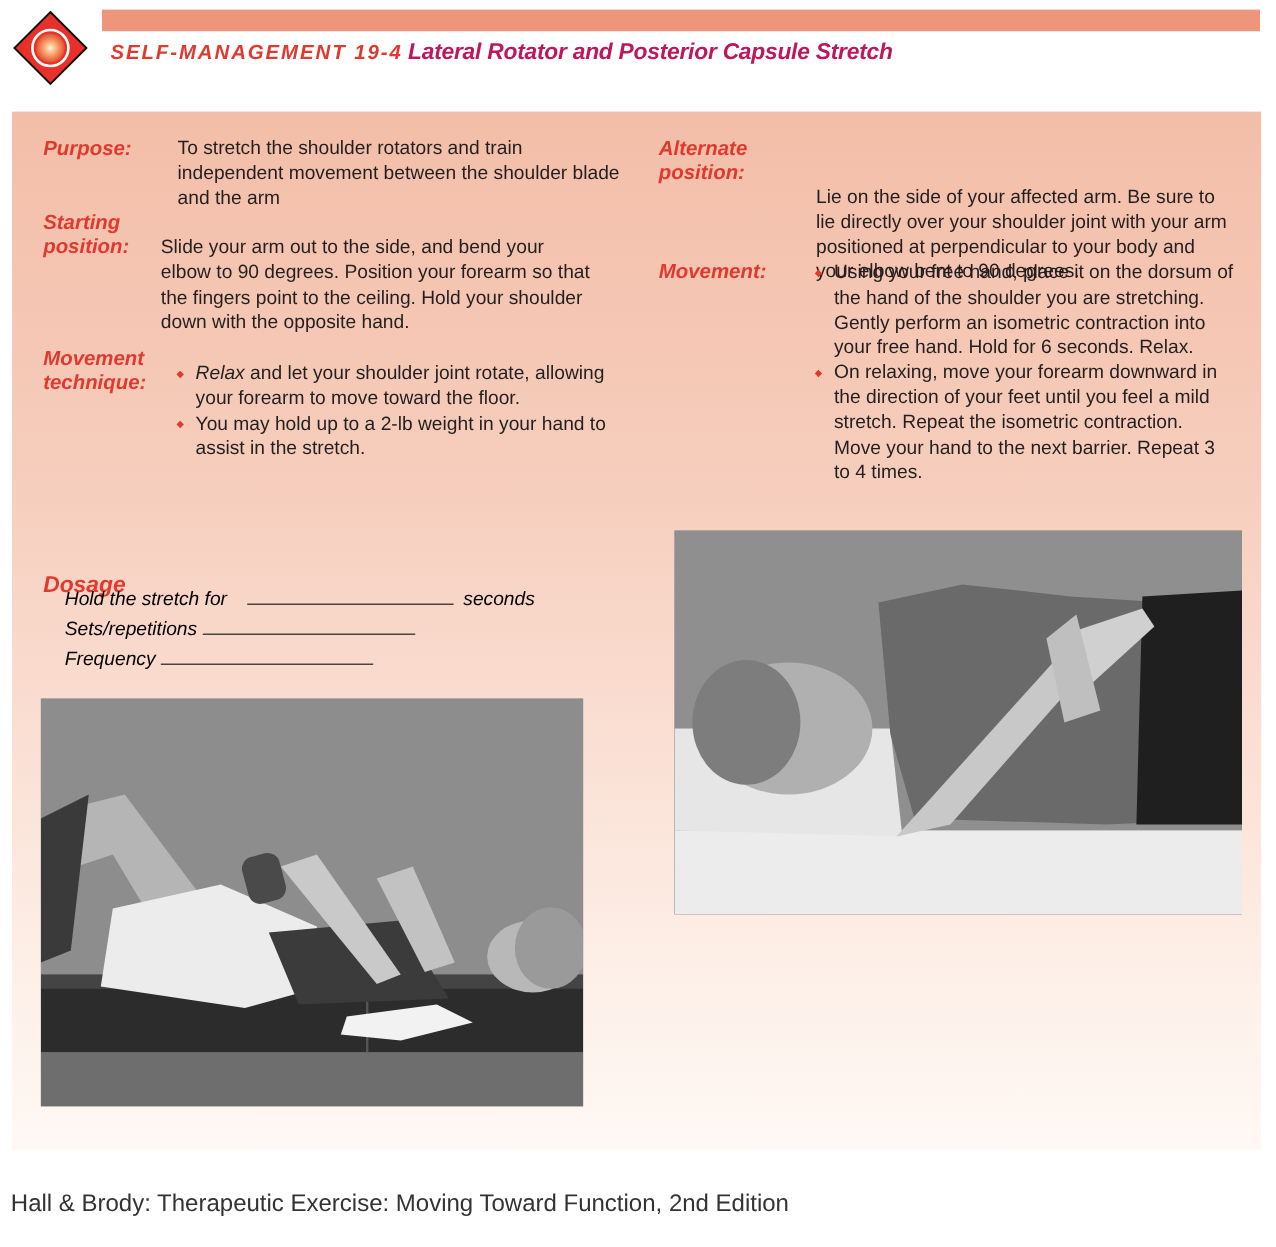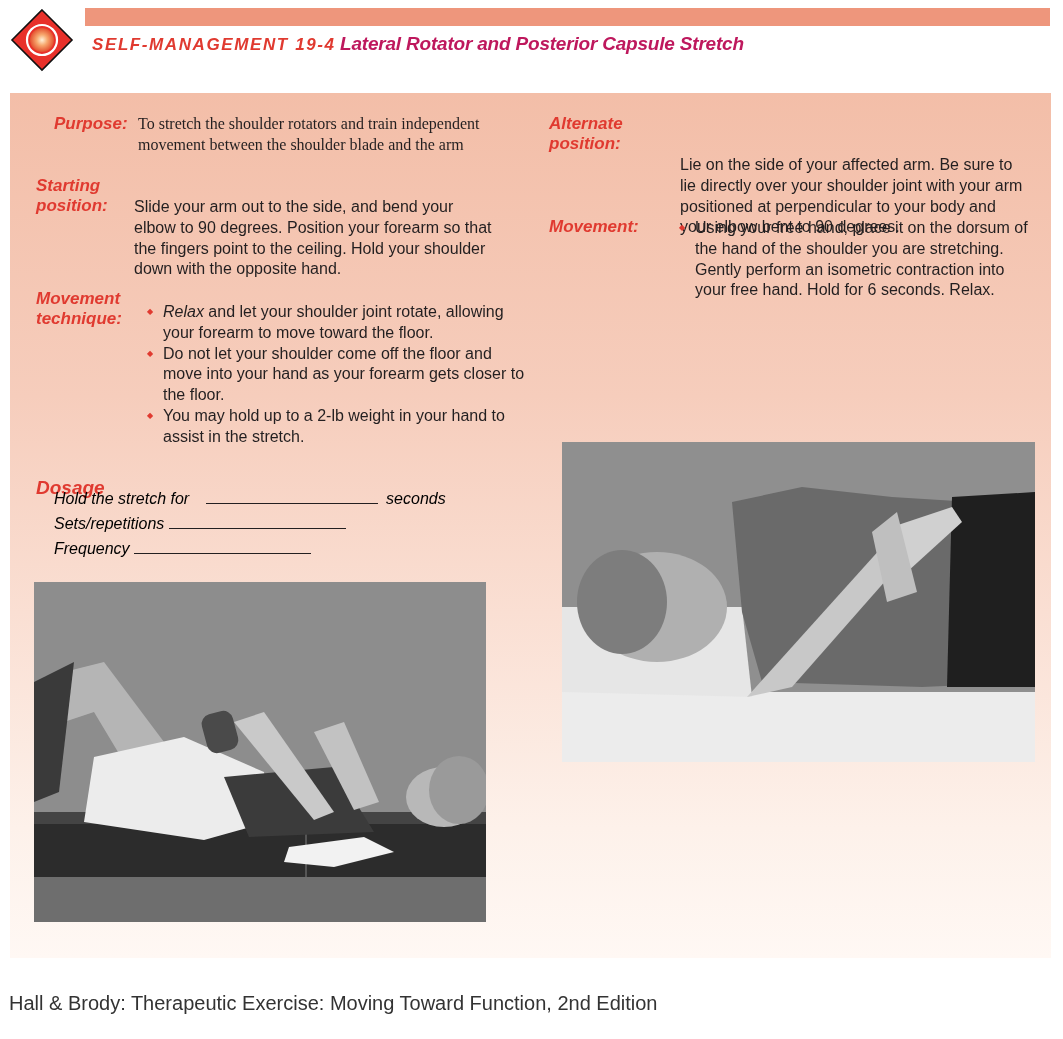--- a/index.html
+++ b/index.html
@@ -58,41 +58,40 @@
   </svg>
 </div>
 
 <div class="header-line">
   <span class="series-label">SELF-MANAGEMENT 19-4</span>
   <span class="exercise-title">Lateral Rotator and Posterior Capsule Stretch</span>
 </div>
 
 <div class="panel"></div>
 
-<div class="lbl" style="left:54px; top:114px;text-align:center;">Purpose:</div>
-<div class="txt" style="left:138px; top:114px; width:370px;font-family:Liberation Serif, serif;">
+<div class="lbl" style="left:36px; top:114px;text-align:center;">Purpose:</div>
+<div class="txt" style="left:148px; top:114px; width:370px;">
   <p>To stretch the shoulder rotators and train independent movement between the shoulder blade and the arm</p>
 </div>
 
 <div class="lbl" style="left:36px; top:176px;">
   <div>Starting</div>
   <div>position:</div>
 </div>
 <div class="txt" style="left:134px; top:197px; width:358px;">
   <p>Slide your arm out to the side, and bend your elbow to 90 degrees. Position your forearm so that the fingers point to the ceiling. Hold your shoulder down with the opposite hand.</p>
 </div>
 
 <div class="lbl" style="left:36px; top:289px;">
   <div>Movement</div>
   <div>technique:</div>
 </div>
 <div class="txt" style="left:146px; top:302px; width:385px;">
   <ul class="bullets">
     <li><span class="em">Relax</span><span> and let your shoulder joint rotate, allowing your forearm to move toward the floor.</span></li>
-    <li><span>Do not let your shoulder come off the floor and move into your hand as your forearm gets closer to the floor.</span></li>
     <li><span>You may hold up to a 2-lb weight in your hand to assist in the stretch.</span></li>
   </ul>
 </div>
 
 <div class="dosage-title">Dosage</div>
 <div class="dosage" style="top:490px;">
   <span>Hold the stretch for</span>
   <span class="blank" style="width:172px; margin-left:12px;"></span>
   <span style="margin-left:4px;">seconds</span>
 </div>
@@ -130,20 +129,21 @@
   <div>position:</div>
 </div>
 <div class="txt" style="left:680px; top:155px; width:345px;">
   <p>Lie on the side of your affected arm. Be sure to lie directly over your shoulder joint with your arm positioned at perpendicular to your body and your elbow bent to 90 degrees.</p>
 </div>
 
 <div class="lbl" style="left:549px; top:217px;">Movement:</div>
 <div class="txt" style="left:678px; top:218px; width:350px;">
   <ul class="bullets">
     <li><span>Using your free hand, place it on the dorsum of the hand of the shoulder you are stretching. Gently perform an isometric contraction into your free hand. Hold for 6 seconds. Relax.</span></li>
+    <li><span>On relaxing, move your forearm downward in the direction of your feet until you feel a mild stretch. Repeat the isometric contraction. Move your hand to the next barrier. Repeat 3 to 4 times.</span></li>
   </ul>
 </div>
 
 <div class="photo" style="left:562px; top:442px; width:473px; height:320px;" title="Woman lying on her side on a pillow, free hand pressing on the dorsum of the other hand with elbow bent 90 degrees">
   <svg viewBox="0 0 473 320" preserveAspectRatio="none">
     <rect x="0" y="0" width="473" height="320" fill="#8f8f8f"></rect>
     <rect x="0" y="250" width="473" height="70" fill="#ececec"></rect>
     <polygon points="0,165 180,165 190,255 0,250" fill="#e6e6e6"></polygon>
     <polygon points="170,60 240,45 330,55 410,60 473,50 473,240 360,245 200,240 180,170" fill="#6a6a6a"></polygon>
     <polygon points="390,55 473,50 473,245 385,245" fill="#1f1f1f"></polygon>

